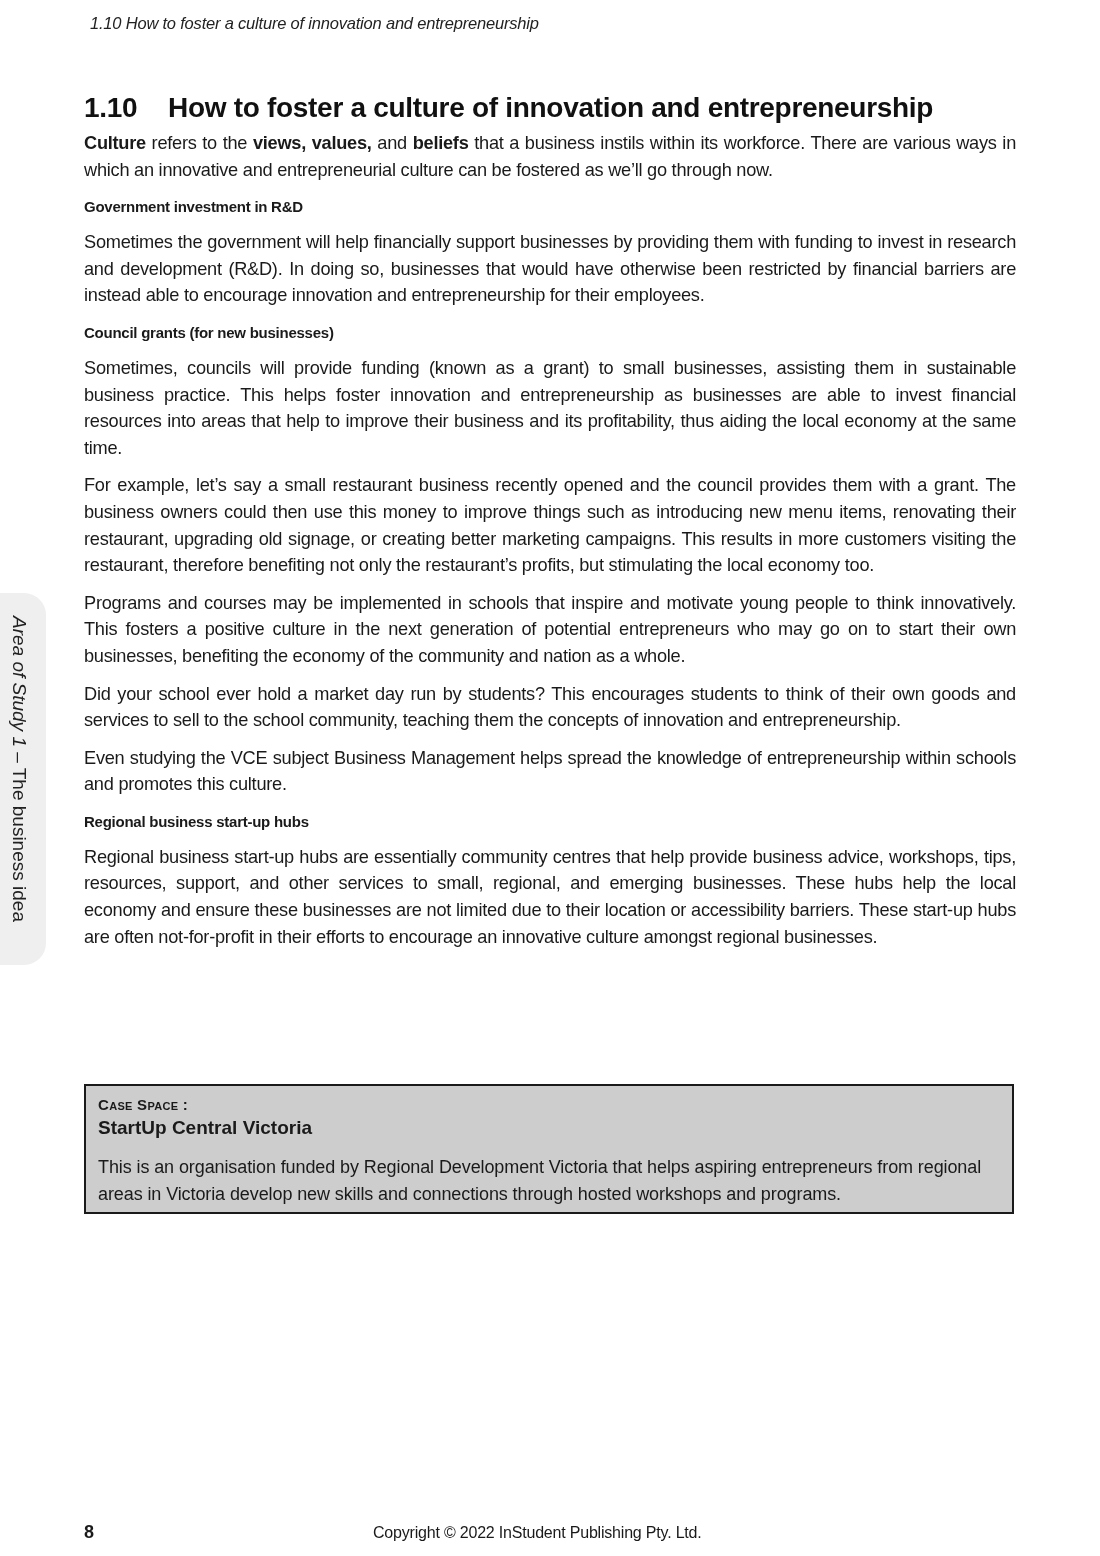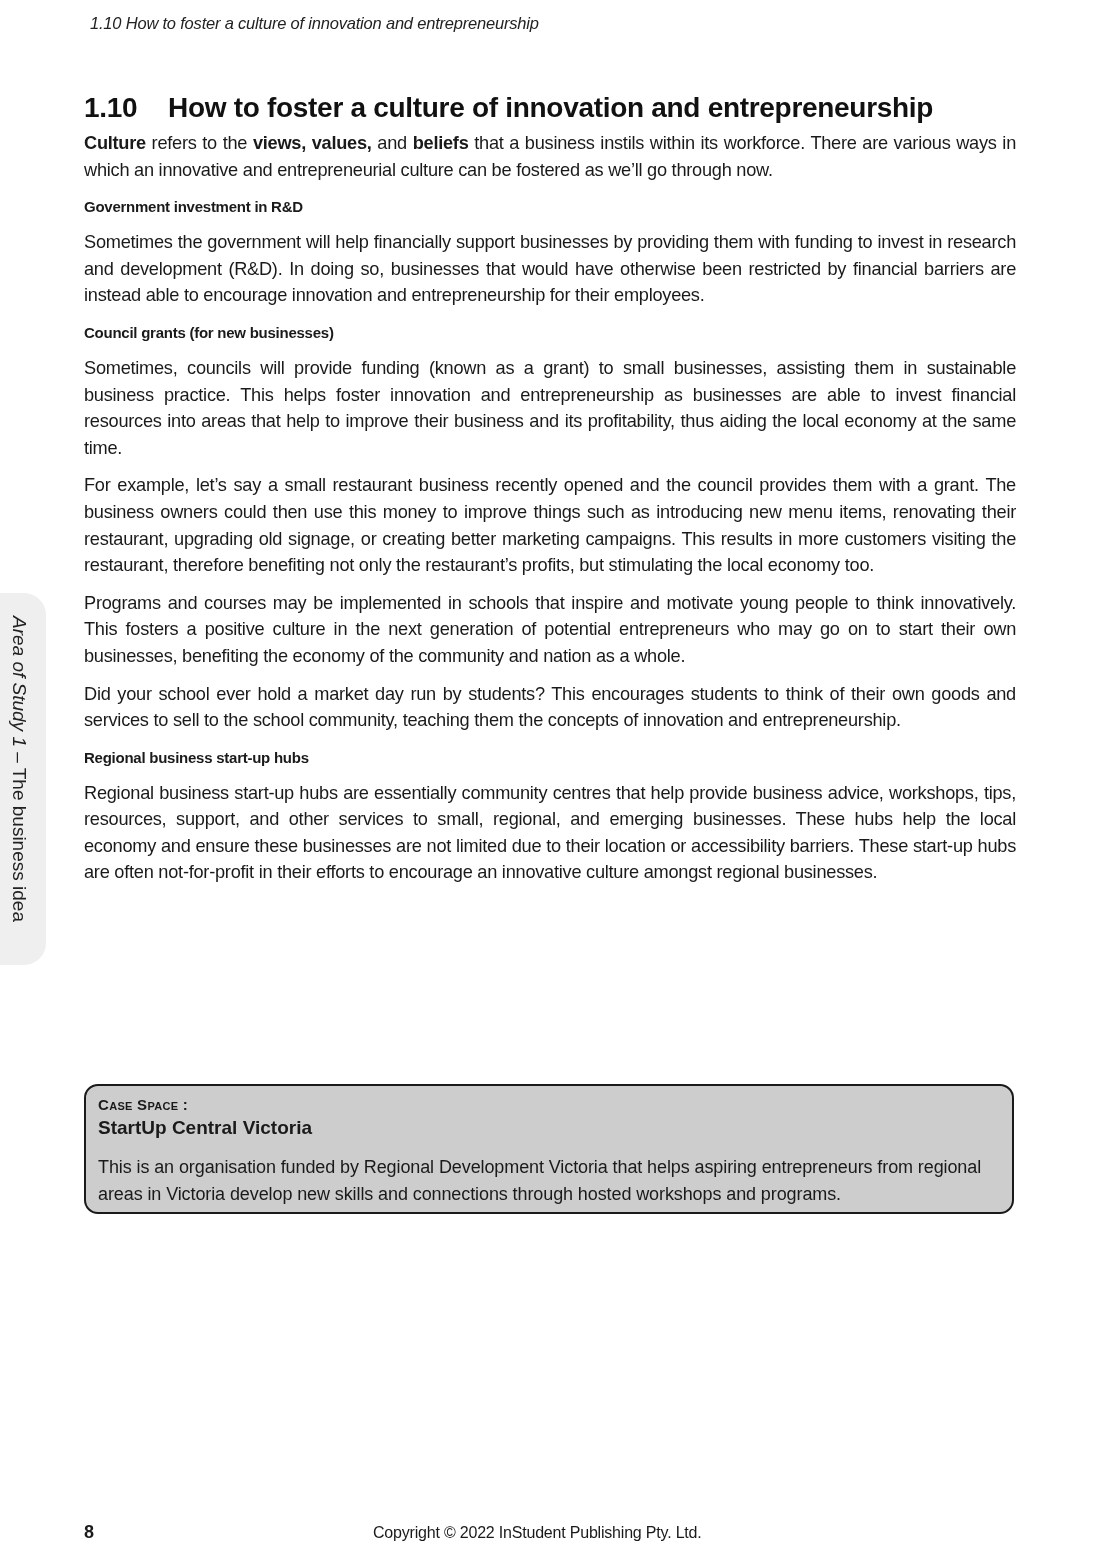--- a/index.html
+++ b/index.html
@@ -34,21 +34,21 @@
       background: #efefef; border-radius: 0 22px 22px 0;
     }
     .side-tab-text {
       position: absolute; left: 30px; top: 616px;
       transform-origin: 0 0; transform: rotate(90deg);
       font-size: 19px; white-space: nowrap; color: #222;
     }
     .side-tab-text .it { font-style: italic; }
     .case-box {
       position: absolute; left: 84px; top: 1084px; width: 926px; height: 126px;
-      background: #cdcdcd; border: 2.5px solid #1a1a1a; border-radius: 14px;
+      background: #cdcdcd; border: 2.5px solid #1a1a1a; border-radius: 0;
     }
     .case-label {
       position: absolute; left: 12px; top: 10px;
       font-size: 15px; font-weight: bold; font-variant: small-caps; letter-spacing: 0.3px;
     }
     .case-title {
       position: absolute; left: 12px; top: 31px; font-size: 19px; font-weight: bold;
     }
     .case-body {
       position: absolute; left: 12px; top: 68px; width: 910px;
@@ -76,20 +76,21 @@
 
   <h2>Government investment in R&amp;D</h2>
   <p>Sometimes the government will help financially support businesses by providing them with funding to invest in research and development (R&amp;D). In doing so, businesses that would have otherwise been restricted by financial barriers are instead able to encourage innovation and entrepreneurship for their employees.</p>
 
   <h2>Council grants (for new businesses)</h2>
   <p>Sometimes, councils will provide funding (known as a grant) to small businesses, assisting them in sustainable business practice. This helps foster innovation and entrepreneurship as businesses are able to invest financial resources into areas that help to improve their business and its profitability, thus aiding the local economy at the same time.</p>
   <p>For example, let’s say a small restaurant business recently opened and the council provides them with a grant.  The business owners could then use this money to improve things such as introducing new menu items, renovating their restaurant, upgrading old signage, or creating better marketing campaigns.  This results in more customers visiting the restaurant, therefore benefiting not only the restaurant’s profits, but stimulating the local economy too.</p>
 
   <p>Programs and courses may be implemented in schools that inspire and motivate young people to think innovatively. This fosters a positive culture in the next generation of potential entrepreneurs who may go on to start their own businesses, benefiting the economy of the community and nation as a whole.</p>
   <p>Did your school ever hold a market day run by students?  This encourages students to think of their own goods and services to sell to the school community, teaching them the concepts of innovation and entrepreneurship.</p>
+  <p>Even studying the VCE subject Business Management helps spread the knowledge of entrepreneurship within schools and promotes this culture.</p>
 
   <h2>Regional business start-up hubs</h2>
   <p>Regional business start-up hubs are essentially community centres that help provide business advice, workshops, tips, resources, support, and other services to small, regional, and emerging businesses. These hubs help the local economy and ensure these businesses are not limited due to their location or accessibility barriers. These start-up hubs are often not-for-profit in their efforts to encourage an innovative culture amongst regional businesses.</p>
 </div>
 
 <div class="case-box">
   <div class="case-label">Case Space :</div>
   <div class="case-title">StartUp Central Victoria</div>
   <div class="case-body">This is an organisation funded by Regional Development Victoria that helps aspiring entrepreneurs from regional areas in Victoria develop new skills and connections through hosted workshops and programs.</div>
 </div>

